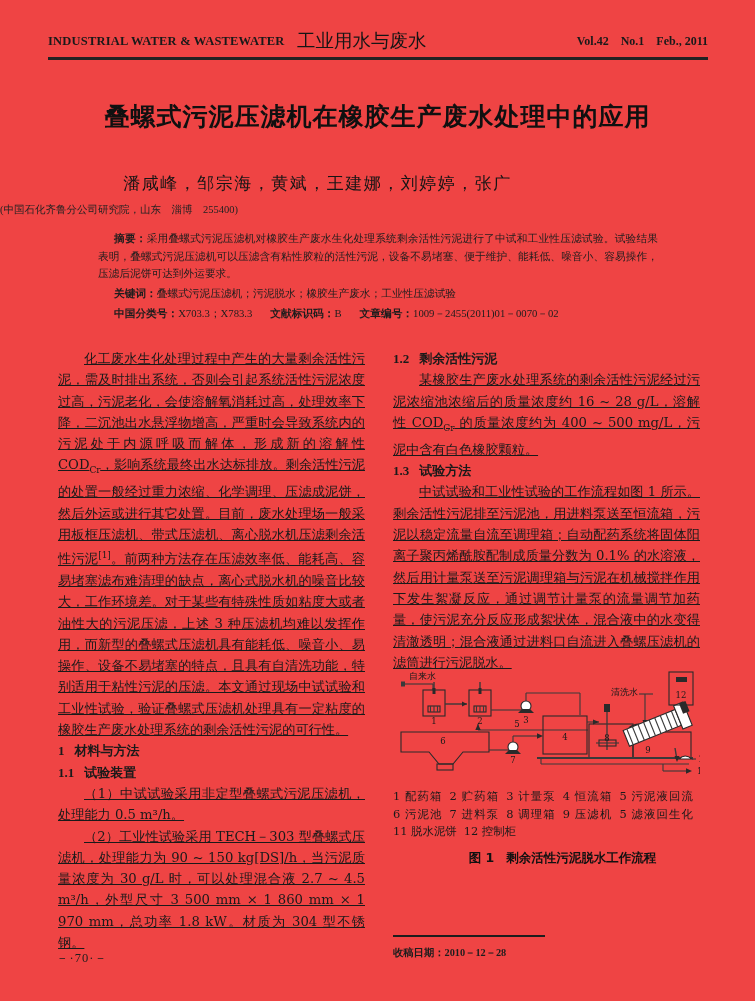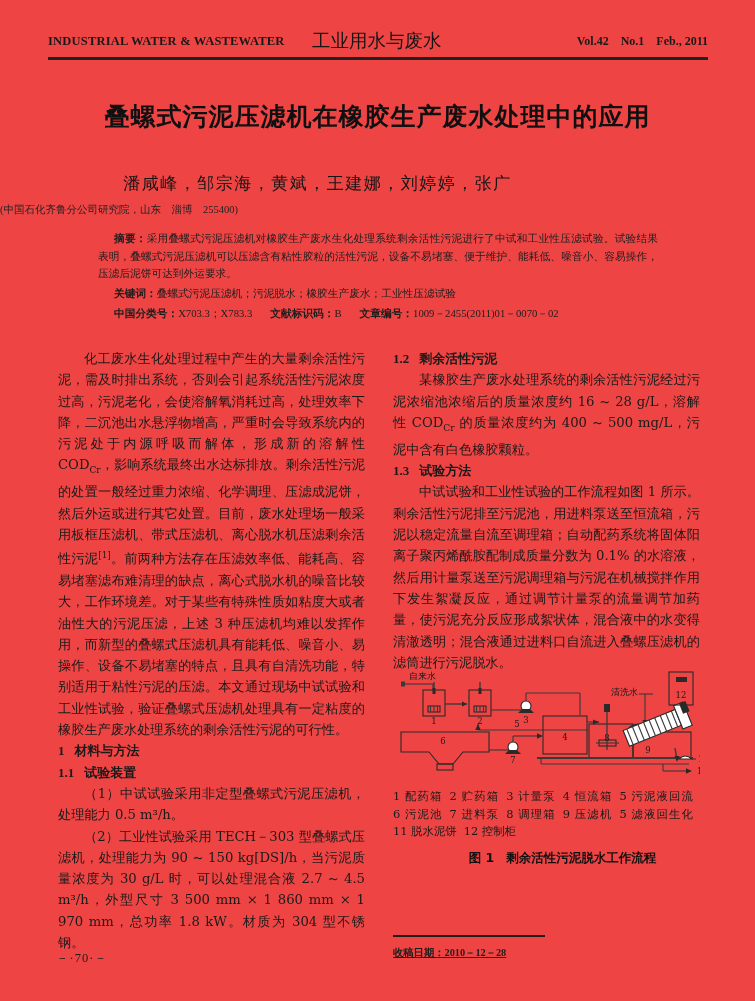--- a/index.html
+++ b/index.html
@@ -32,21 +32,21 @@
     top: 4px;
     font-family: "Liberation Serif", "DejaVu Serif", serif;
     font-weight: bold;
     font-size: 12.5px;
     letter-spacing: 0.2px;
     color: #191919;
     white-space: nowrap;
   }
   .runhead-center {
     position: absolute;
-    left: 264px;
+    left: 249px;
     top: -2px;
     font-family: "DejaVu Sans", "Liberation Sans", sans-serif;
     font-size: 18.5px;
     color: #151515;
     white-space: nowrap;
   }
   .runhead-right {
     position: absolute;
     right: 0;
     top: 4px;
@@ -126,21 +126,21 @@
     font-family: "DejaVu Serif", "Liberation Serif", serif;
     font-size: 13.2px;
     line-height: 21.3px;
     color: #1a1a1a;
     text-align: justify;
     text-justify: inter-character;
   }
   .col-left { left: 58px; }
   .col-right { left: 393px; }
   .col p { margin: 0; }
-  .indent { text-indent: 26px; }
+  .indent { text-indent: 26px; text-decoration: underline; }
   .heading {
     font-weight: bold;
     font-family: "DejaVu Sans", "Liberation Sans", sans-serif;
     font-size: 13px;
   }
   .heading .num { margin-right: 10px; font-family: "Liberation Serif", serif; }
   sup { font-size: 9px; vertical-align: super; }
   sub { font-size: 9px; vertical-align: sub; }
 
   
@@ -179,21 +179,20 @@
     height: 2.2px;
     background: #1d1d1d;
   }
   .footnote {
     position: absolute;
     left: 393px;
     top: 946px;
     font-size: 10.3px;
     color: #1d1d1d;
     font-weight: bold;
-    text-decoration: underline;
   }
 
   
   .page-number {
     position: absolute;
     left: 56px;
     top: 950px;
     font-size: 12.5px;
     color: #1d1d1d;
     letter-spacing: 1px;

